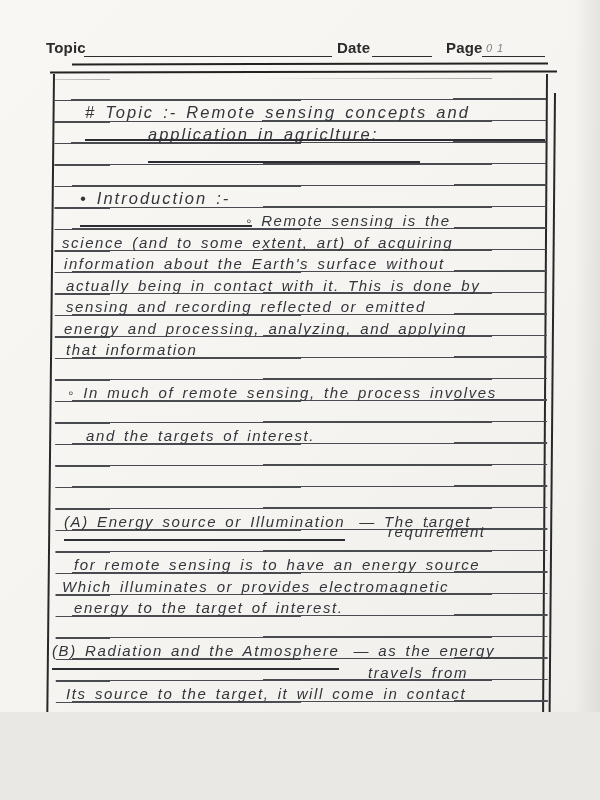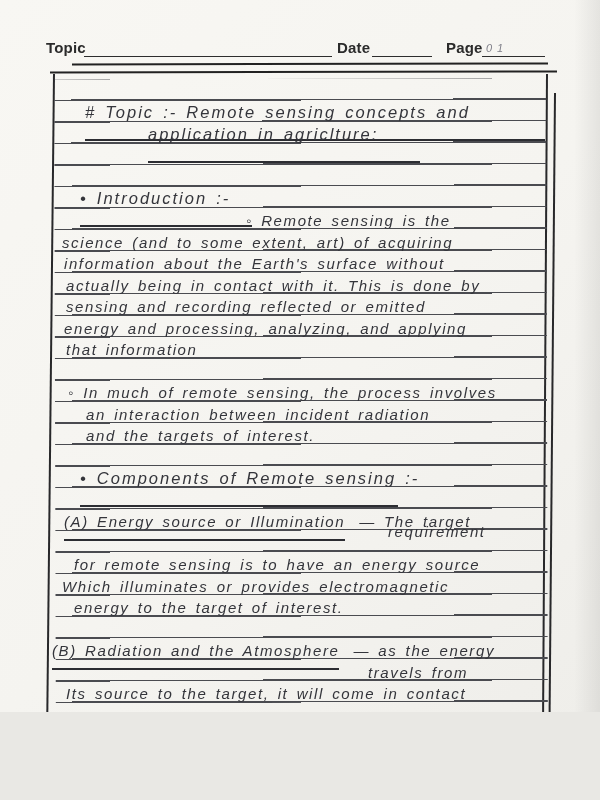--- a/index.html
+++ b/index.html
@@ -69,24 +69,22 @@
   <div class="hand hand-lg u" style="left:80px;top:188px;width:172px;">• Introduction :-</div>
   <div class="hand" style="left:246px;top:211px;">◦ Remote sensing is the</div>
   <div class="hand" style="left:62px;top:232.5px;">science (and to some extent, art) of acquiring</div>
   <div class="hand" style="left:64px;top:254px;">information about the Earth's surface without</div>
   <div class="hand" style="left:66px;top:275.5px;">actually being in contact with it. This is done by</div>
   <div class="hand" style="left:66px;top:297px;">sensing and recording reflected or emitted</div>
   <div class="hand" style="left:64px;top:318.5px;">energy and processing, analyzing, and applying</div>
   <div class="hand" style="left:66px;top:340px;">that information</div>
 
   <div class="hand" style="left:68px;top:383px;">◦ In much of remote sensing, the process involves</div>
-  <div class="hand" style="left:86px;top:404.5px;">an interaction between incident radiation</div>
   <div class="hand" style="left:86px;top:426px;">and the targets of interest.</div>
 
-  <div class="hand hand-lg u" style="left:80px;top:468px;width:318px;">• Components of Remote sensing :-</div>
 
   <div class="hand" style="left:64px;top:512px;"><span class="uspan">(A) Energy source or Illumination</span><span class="rest">— The target</span></div>
   <div class="hand" style="left:388px;top:522px;">requirement</div>
   <div class="hand" style="left:74px;top:555px;">for remote sensing is to have an energy source</div>
   <div class="hand" style="left:62px;top:576.5px;">Which illuminates or provides electromagnetic</div>
   <div class="hand" style="left:74px;top:598px;">energy to the target of interest.</div>
 
   <div class="hand" style="left:52px;top:641px;"><span class="uspan">(B) Radiation and the Atmosphere</span><span class="rest">— as the energy</span></div>
   <div class="hand" style="left:368px;top:662.5px;">travels from</div>
   <div class="hand" style="left:66px;top:684px;">Its source to the target, it will come in contact</div>

